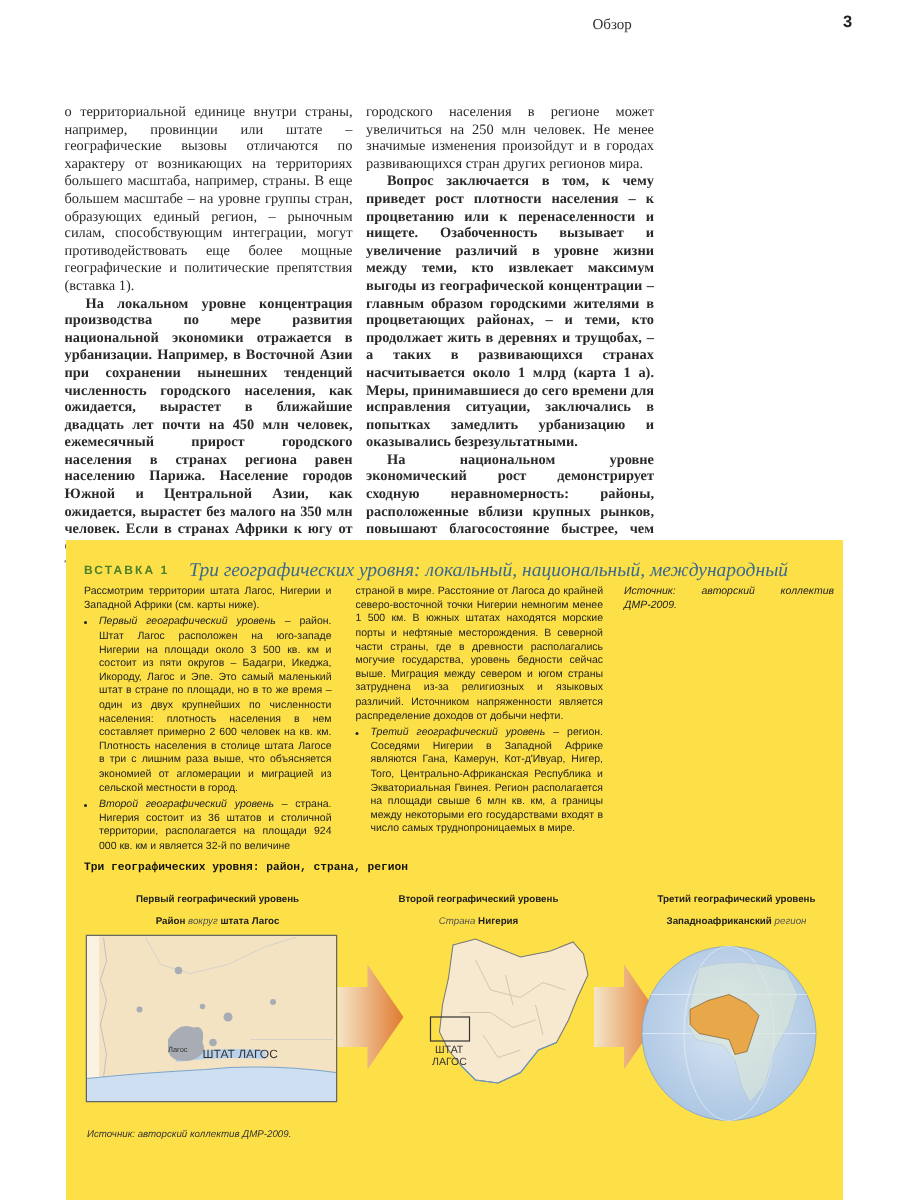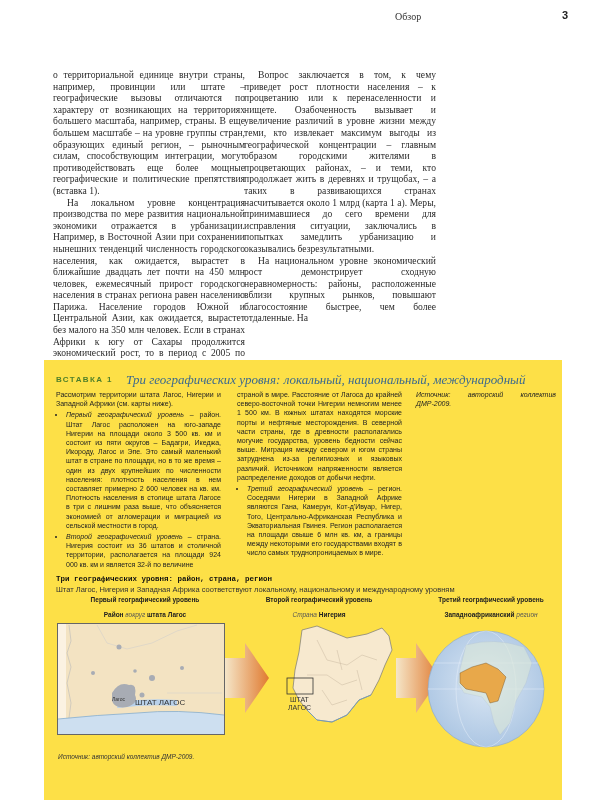--- a/index.html
+++ b/index.html
@@ -1,22 +1,22 @@
 <!DOCTYPE html>
 <html><head>
 <meta charset="utf-8">
 <style>
   html, body { margin:0; padding:0; background:#fff; }
   body { width:610px; height:800px; position:relative; overflow:hidden; font-family:"DejaVu Serif", serif; color:#222; }
   .hdr-sec { position:absolute; top:11px; left:395px; font-family:"Liberation Serif", serif; font-size:10px; color:#333;text-align:right; }
   .hdr-pg { position:absolute; top:9px; left:562px; font-family:"Liberation Sans", sans-serif; font-weight:bold; font-size:11px; color:#222; }
   .col { position:absolute; top:69px; width:192px; font-family:"Liberation Serif", serif; font-size:9.6px; line-height:11.6px; text-align:justify; color:#2a2a2a; }
   .col p { margin:0; }
-  .col p.ind { text-indent:14px; }
-  #col1 { left:43px;margin-left:10px; }
+  .col p.ind { text-indent:14px;font-weight:bold; }
+  #col1 { left:43px; }
   #col2 { left:244px; }
   .box { position:absolute; left:44px; top:360px; width:518px; height:499px; background:#fde047; }
   .box-head { position:absolute; left:12px; top:9px; white-space:nowrap; }
   .box-tag { font-family:"Liberation Sans", sans-serif; font-weight:bold; font-size:8px; letter-spacing:1.4px; color:#4e7f2a; vertical-align:middle; }
   .box-title { font-family:"Liberation Serif", serif; font-style:italic; font-size:13px; color:#3c6a8e; margin-left:8px; vertical-align:middle; }
   .bcol { position:absolute; top:30px; font-family:"Liberation Sans", sans-serif; font-size:7px; line-height:9.2px; color:#222; text-align:justify; }
   .bcol p { margin:0; }
   .bcol ul { margin:2px 0 0 0; padding-left:10px; }
   .bcol li { margin:0 0 2px 0; }
   .bcol em { font-style:italic; }
@@ -39,20 +39,21 @@
   <span class="hdr-sec">Обзор</span>
   <span class="hdr-pg">3</span>
 </div>
 
 <div class="col" id="col1">
   <p>о территориальной единице внутри страны, например, провинции или штате – географические вызовы отличаются по характеру от возникающих на территориях большего масштаба, например, страны. В еще большем масштабе – на уровне группы стран, образующих единый регион, – рыночным силам, способствующим интеграции, могут противодействовать еще более мощные географические и политические препятствия (вставка 1).</p>
   <p class="ind">На локальном уровне концентрация производства по мере развития национальной экономики отражается в урбанизации. Например, в Восточной Азии при сохранении нынешних тенденций численность городского населения, как ожидается, вырастет в ближайшие двадцать лет почти на 450 млн человек, ежемесячный прирост городского населения в странах региона равен населению Парижа. Население городов Южной и Центральной Азии, как ожидается, вырастет без малого на 350 млн человек. Если в странах Африки к югу от Сахары продолжится экономический рост, то в период с 2005 по 2025 год численность</p>
 </div>
 
 <div class="col" id="col2">
+  <p>городского населения в регионе может увеличиться на 250 млн человек. Не менее значимые изменения произойдут и в городах развивающихся стран других регионов мира.</p>
   <p class="ind">Вопрос заключается в том, к чему приведет рост плотности населения – к процветанию или к перенаселенности и нищете. Озабоченность вызывает и увеличение различий в уровне жизни между теми, кто извлекает максимум выгоды из географической концентрации – главным образом городскими жителями в процветающих районах, – и теми, кто продолжает жить в деревнях и трущобах, – а таких в развивающихся странах насчитывается около 1 млрд (карта 1 а). Меры, принимавшиеся до сего времени для исправления ситуации, заключались в попытках замедлить урбанизацию и оказывались безрезультатными.</p>
   <p class="ind">На национальном уровне экономический рост демонстрирует сходную неравномерность: районы, расположенные вблизи крупных рынков, повышают благосостояние быстрее, чем более отдаленные. На</p>
 </div>
 
 <div class="box">
   <div class="box-head">
     <span class="box-tag">ВСТАВКА 1</span>
     <span class="box-title">Три географических уровня: локальный, национальный, международный</span>
   </div>
 
@@ -67,21 +68,20 @@
   <div class="bcol" id="bcol2">
     <p>страной в мире. Расстояние от Лагоса до крайней северо-восточной точки Нигерии немногим менее 1 500 км. В южных штатах находятся морские порты и нефтяные месторождения. В северной части страны, где в древности располагались могучие государства, уровень бедности сейчас выше. Миграция между севером и югом страны затруднена из-за религиозных и языковых различий. Источником напряженности является распределение доходов от добычи нефти.</p>
     <ul>
       <li><em>Третий географический уровень</em><span> – регион. Соседями Нигерии в Западной Африке являются Гана, Камерун, Кот-д'Ивуар, Нигер, Того, Центрально-Африканская Республика и Экваториальная Гвинея. Регион располагается на площади свыше 6 млн кв. км, а границы между некоторыми его государствами входят в число самых труднопроницаемых в мире.</span></li>
     </ul>
   </div>
 
   <div class="bcol" id="bcol3">Источник: авторский коллектив ДМР-2009.</div>
 
   <div class="fig-title">Три географических уровня: район, страна, регион</div>
-  <div class="fig-sub">Штат Лагос, Нигерия и Западная Африка соответствуют локальному, национальному и международному уровням</div>
 
   <div class="lvl" style="left:16px;">Первый географический уровень</div>
   <div class="lvl" style="left:190px;">Второй географический уровень</div>
   <div class="lvl" style="left:362px;">Третий географический уровень</div>
 
   <div class="sub" style="left:16px;">
     <b>Район</b><i> вокруг </i><b>штата Лагос</b>
   </div>
   <div class="sub" style="left:190px;">
     <i>Страна</i><b> Нигерия</b>

